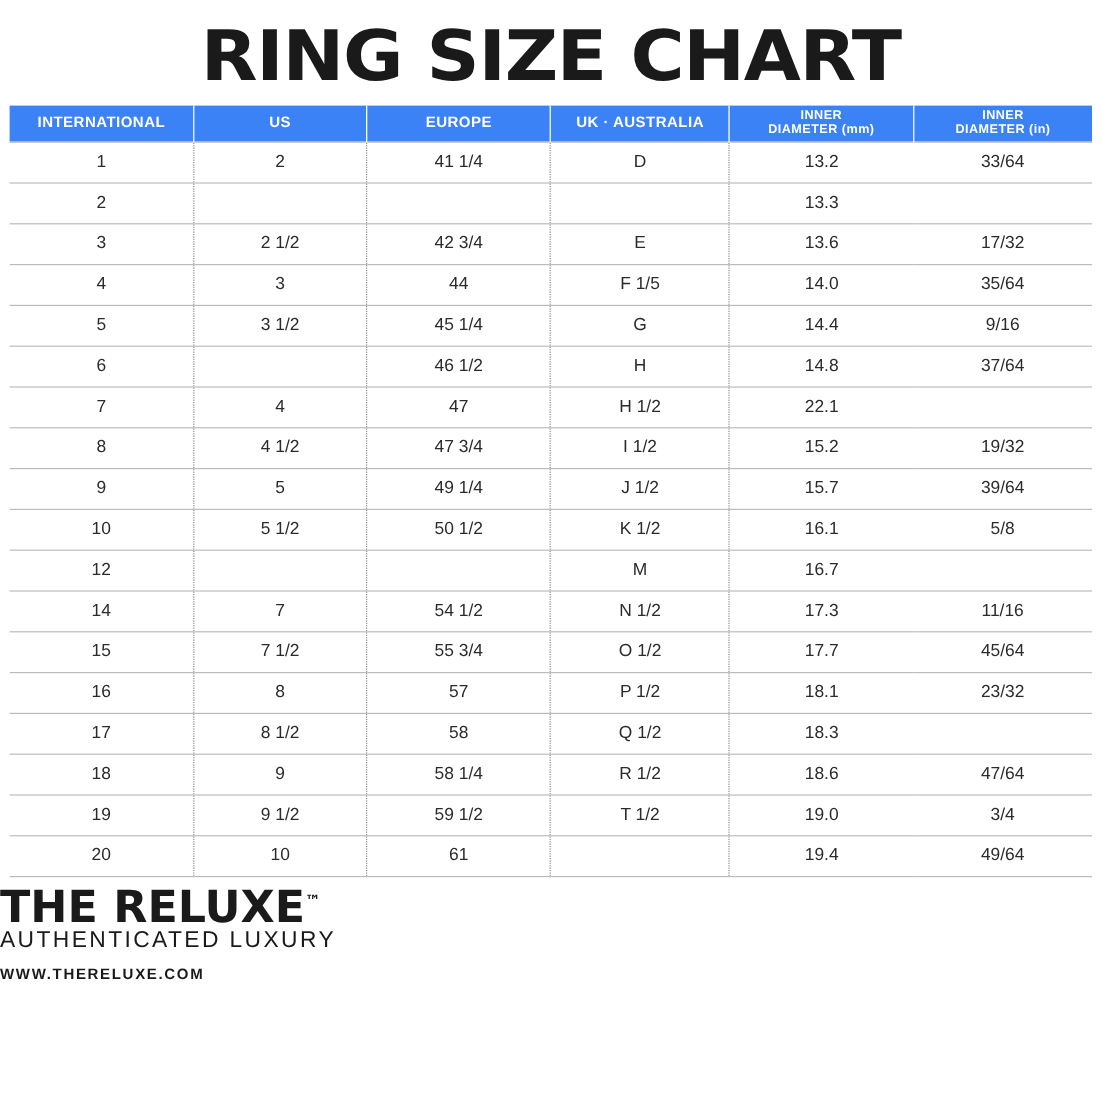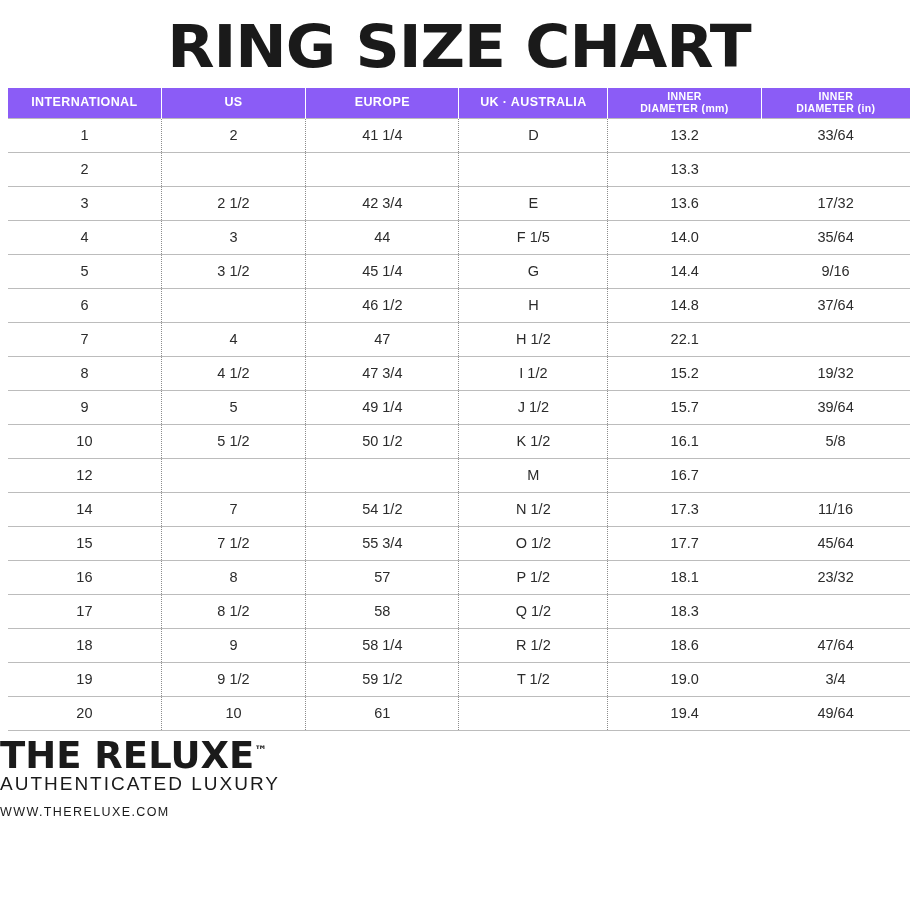--- a/index.html
+++ b/index.html
@@ -36,21 +36,21 @@
   .table-wrap {
     flex: 1 1 auto;
     padding: 0 8px;
   }
   table {
     width: 100%;
     border-collapse: collapse;
     table-layout: fixed;
   }
   thead th {
-    background: #8b5cf6;
+    background: #3b82f6;
     color: #ffffff;
     font-size: 12.5px;
     font-weight: bold;
     letter-spacing: 0.4px;
     height: 30px;
     vertical-align: middle;
     text-align: center;
     border-right: 1px solid #ffffff;
     padding: 0 2px;
     line-height: 1.05;
@@ -116,21 +116,21 @@
   .tagline {
     font-family: "Liberation Sans", sans-serif;
     font-size: 19px;
     letter-spacing: 2.0px;
     color: #1a1a1a;
     margin-top: -2px;
   }
   .url {
     font-family: "Liberation Sans", sans-serif;
     font-size: 12.5px;
-    font-weight: normal;
+    font-weight: bold;
     letter-spacing: 1.4px;
     color: #1a1a1a;
     margin-top: 10px;
   }
 </style>
 </head>
 <body>
 
 <div class="page">
 

